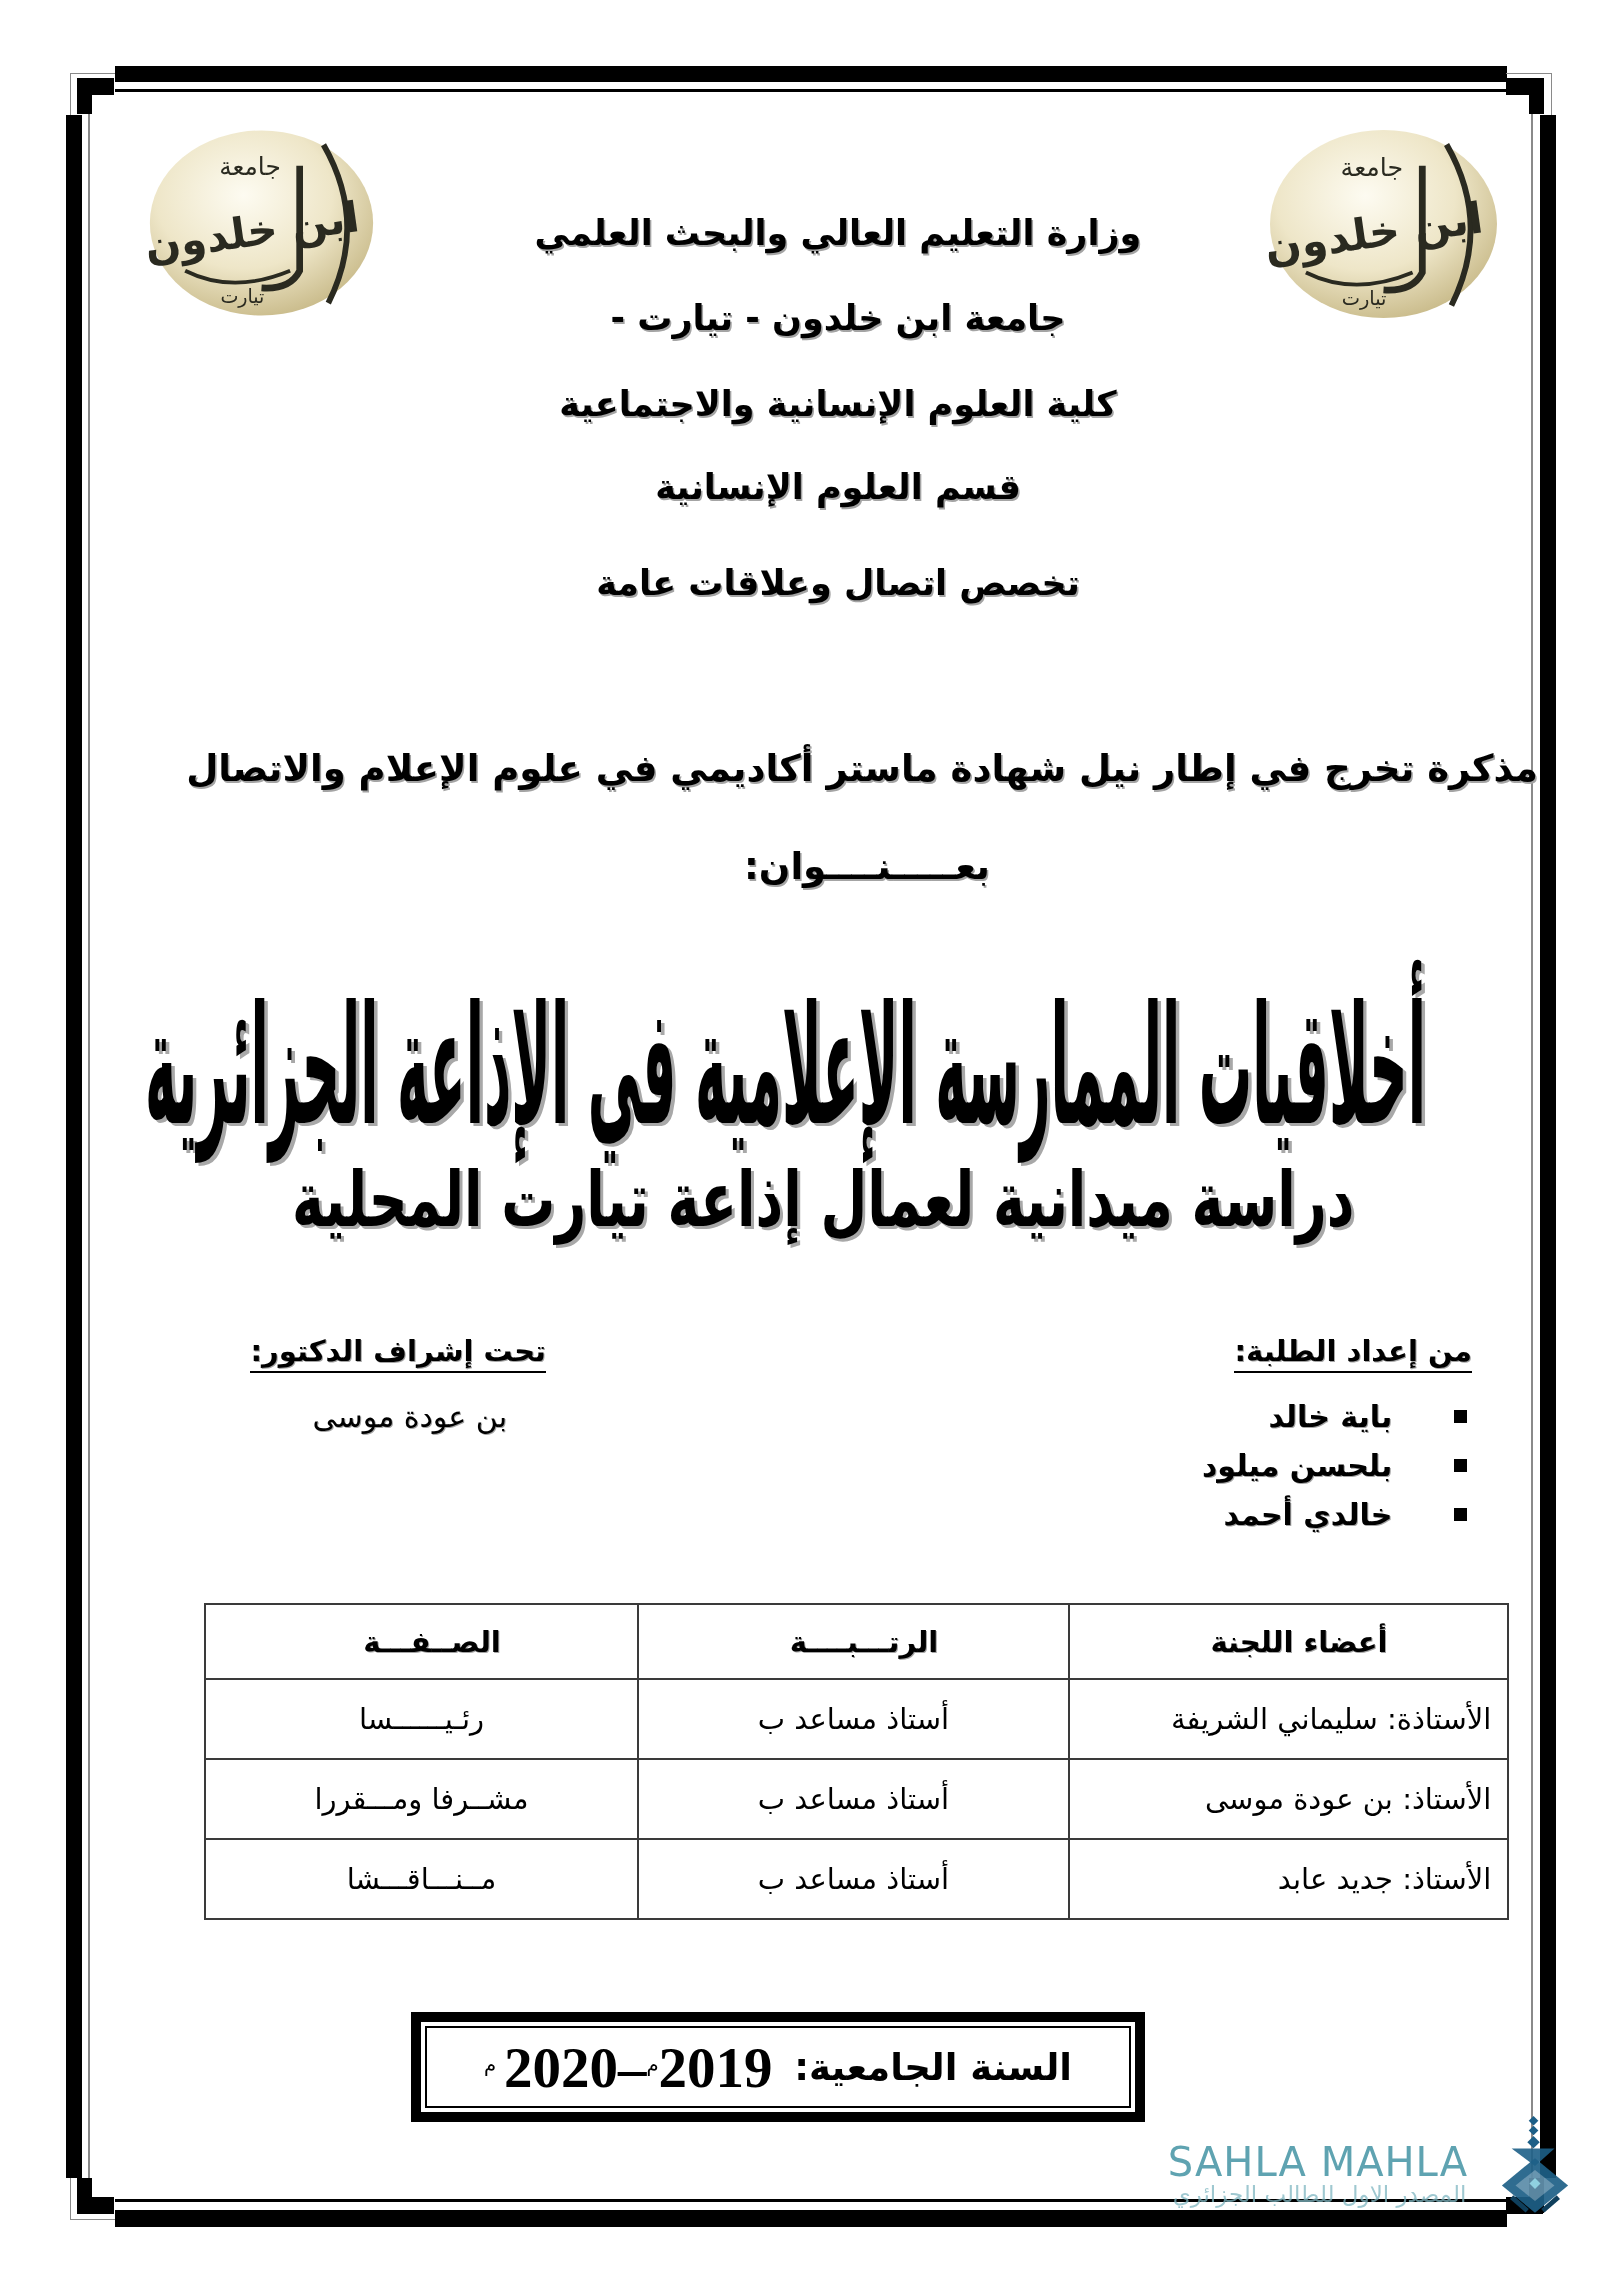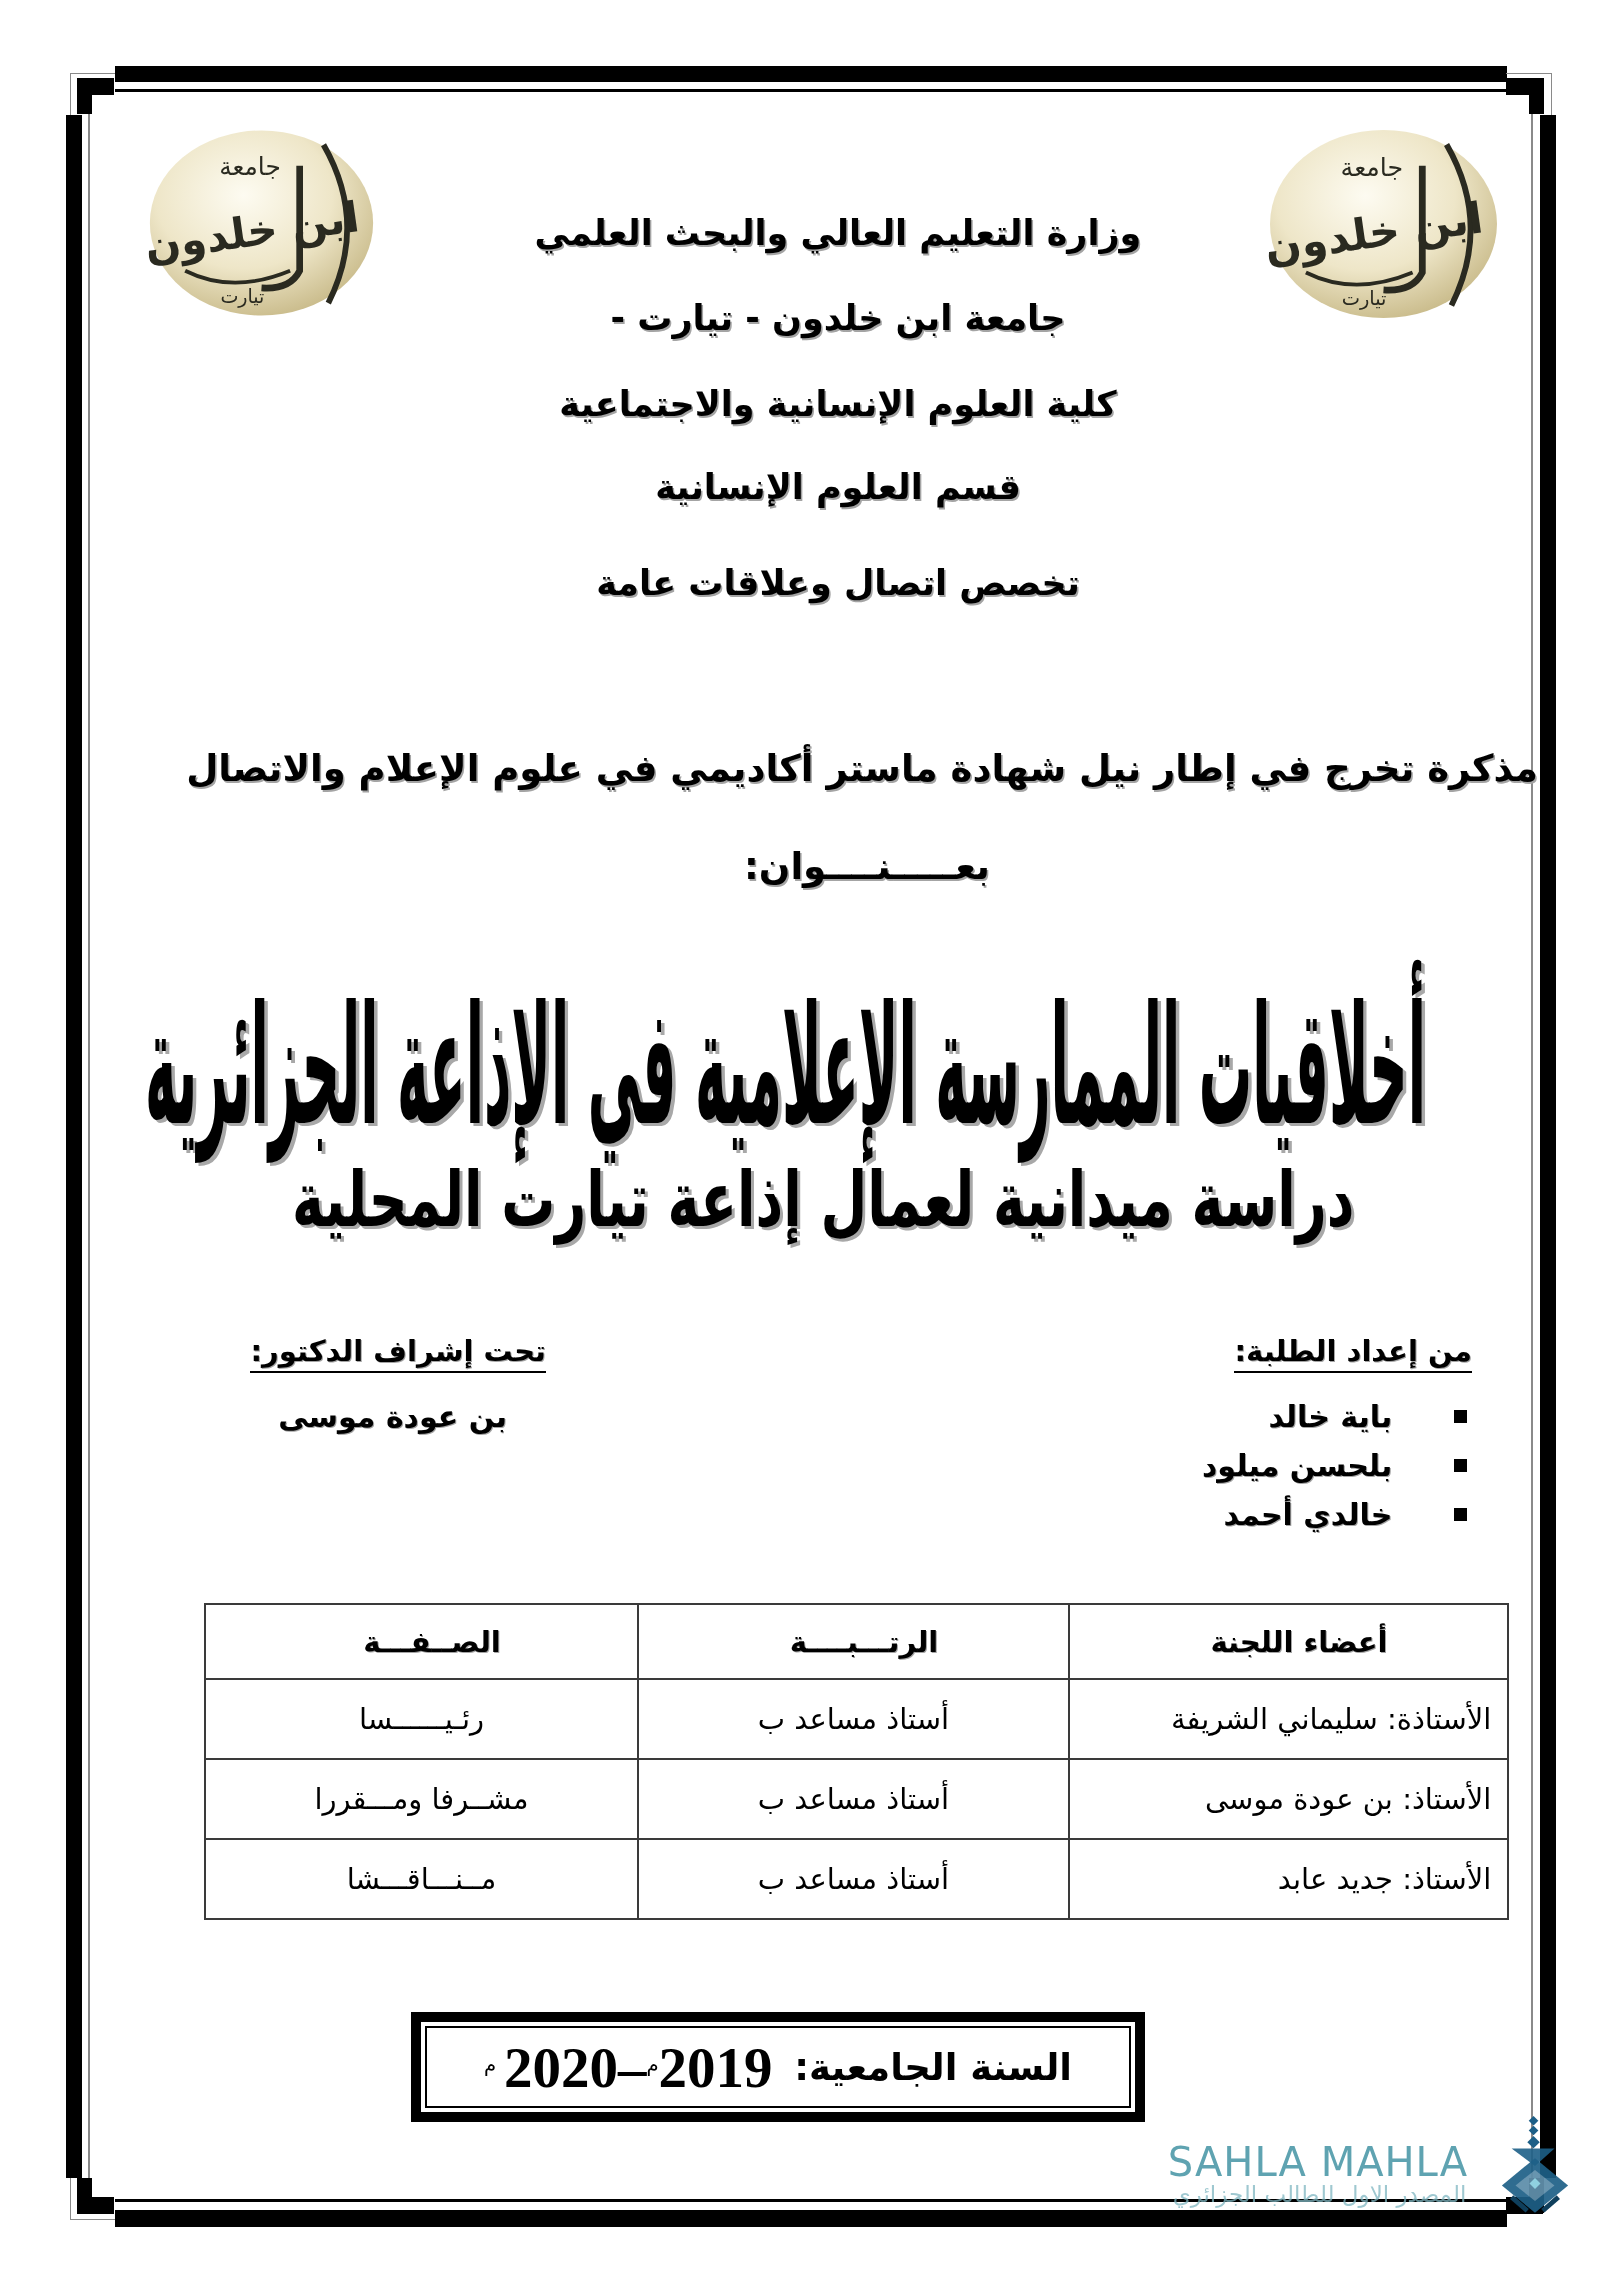--- a/index.html
+++ b/index.html
@@ -20,21 +20,21 @@
          font-weight:bold;font-size:37px;line-height:53px;white-space:nowrap;text-shadow:1.5px 1.5px 0 #a4a4a4;}
 
   .title-svg{position:absolute;left:0;top:961px;width:1621px;height:314px;overflow:visible;}
 
   .sec-heading{position:absolute;font-weight:bold;font-size:29px;line-height:37px;white-space:nowrap;
          border-bottom:2.9px solid #000;padding-bottom:1px;text-shadow:1px 1px 0 #a4a4a4;}
   .students-list{position:absolute;right:154px;top:1392px;margin:0;padding:0;list-style:none;}
   .student-row{height:49px;display:flex;flex-direction:row;align-items:center;justify-content:flex-start;gap:33px;}
   .bullet{width:12.7px;height:12.7px;background:#000;flex:none;margin-left:29px;}
   .student-name{font-weight:bold;font-size:30px;line-height:49px;white-space:nowrap;text-shadow:1px 1px 0 #a4a4a4;}
-  .supervisor-name{position:absolute;right:1114px;top:1392px;font-weight:bold;font-size:30px;line-height:49px;
+  .supervisor-name{position:absolute;right:1114px;top:1392px;font-weight:normal;font-size:30px;line-height:49px;
          white-space:nowrap;text-shadow:1px 1px 0 #a4a4a4;}
 
   .committee{position:absolute;left:204px;top:1603px;width:1304px;border-collapse:collapse;table-layout:fixed;}
   .committee th,.committee td{border:2px solid #3a3a3a;font-size:29px;white-space:nowrap;padding:0;}
   .committee th{height:73px;font-weight:bold;text-align:center;text-shadow:1px 1px 0 #a4a4a4;padding-left:21px;}
   .committee td{height:78px;font-weight:normal;text-align:center;}
   .committee td.member{text-align:right;padding-right:15.7px;}
 
   .yearbox{position:absolute;left:411px;top:2012px;width:734px;height:110px;box-sizing:border-box;border:10.8px solid #000;}
   .yearbox-inner{position:absolute;left:3.9px;top:3.9px;right:3.9px;bottom:3.9px;border:2px solid #000;

